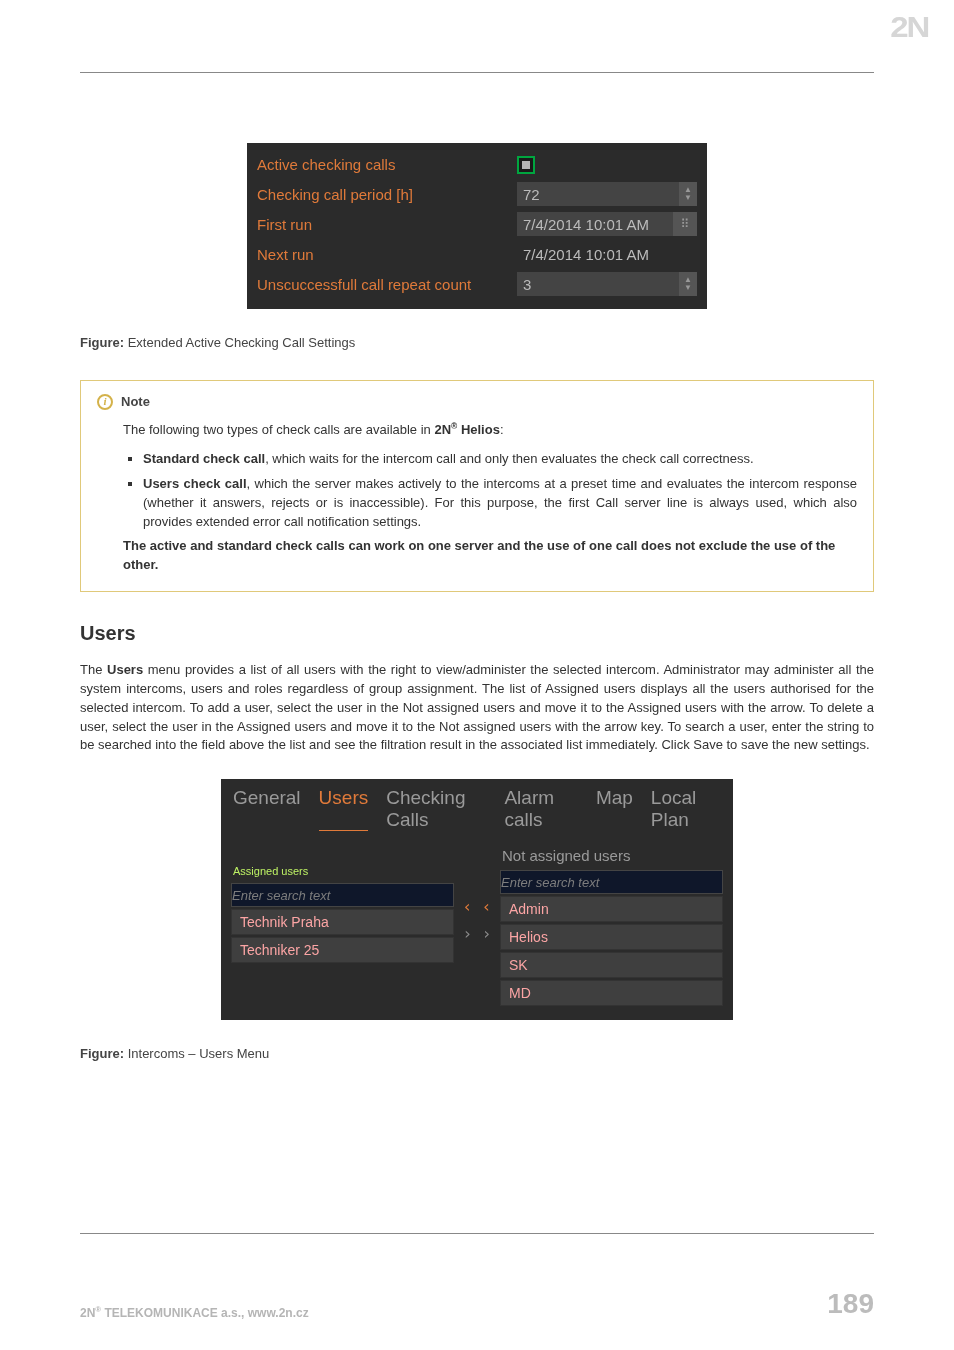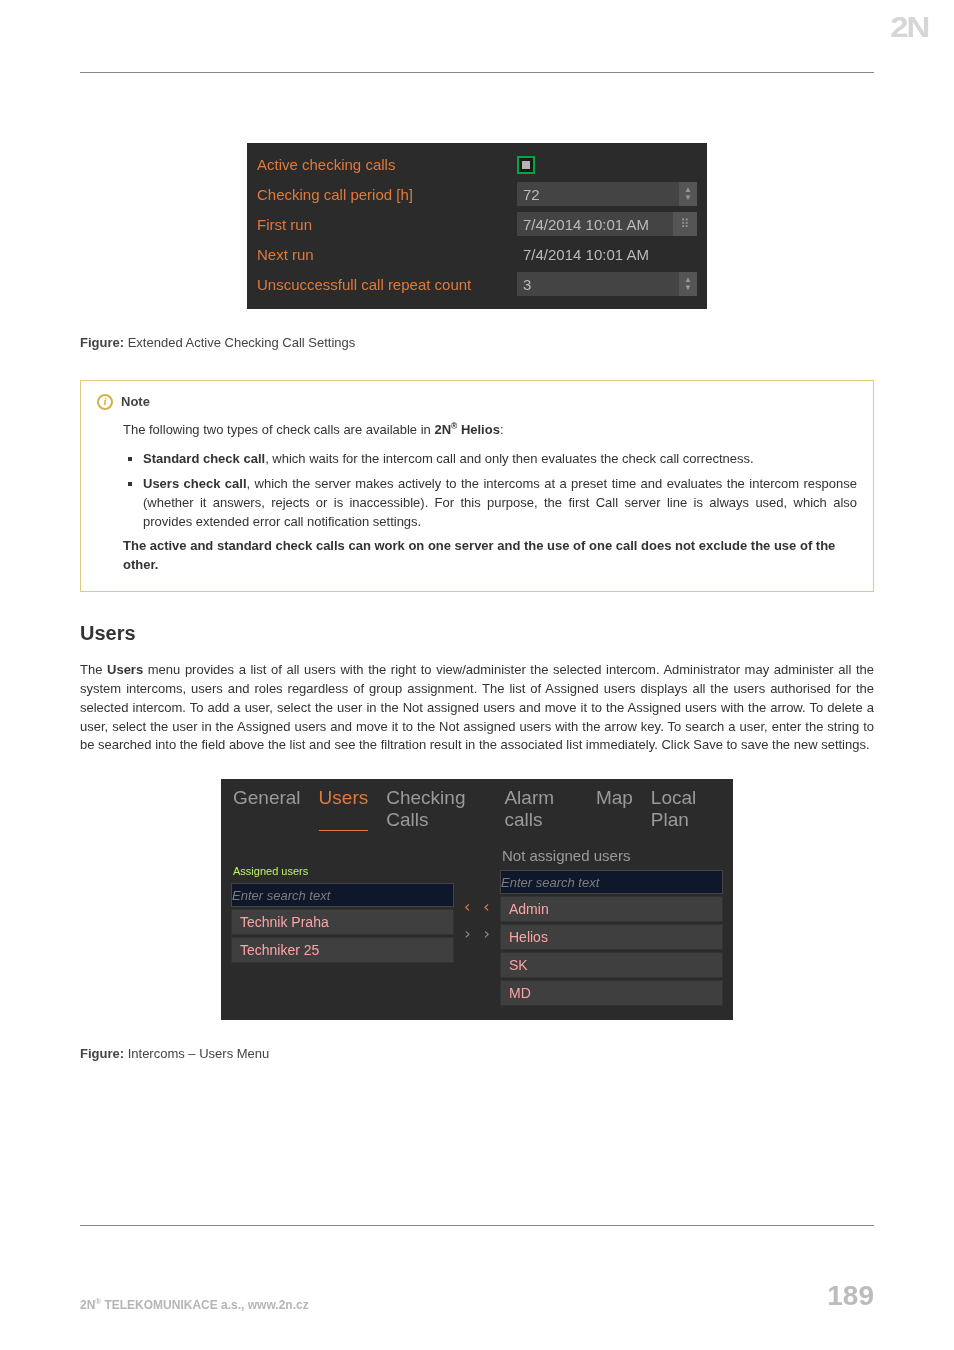--- a/index.html
+++ b/index.html
@@ -166,21 +166,21 @@
     width: 30px; display: flex; flex-direction: column; align-items: center;
     padding-top: 56px; gap: 8px;
   }
   .arrow-btn {
     font-family: monospace; font-size: 16px; color: #8a8a8a;
   }
   .arrow-btn.active { color: #e07a3a; }
 
   .footer {
     position: absolute;
-    left: 80px; right: 80px; bottom: 38px;
+    left: 80px; right: 80px; bottom: 30px;
     border-top: 1px solid #888;
     display: flex;
     justify-content: space-between;
     align-items: flex-end;
     padding-top: 10px;
     color: #b5b5b5;
     font-size: 12px;
   }
   .footer .pagenum {
     font-size: 28px;

